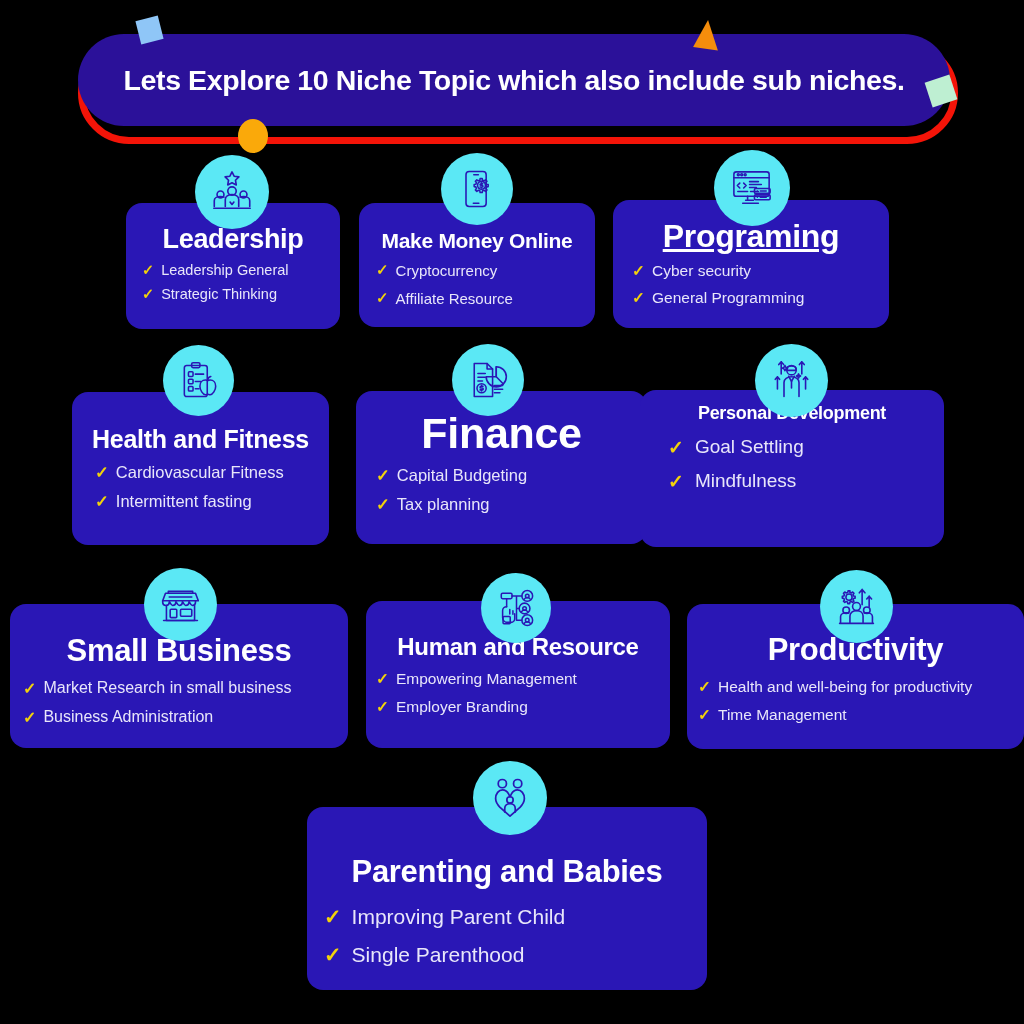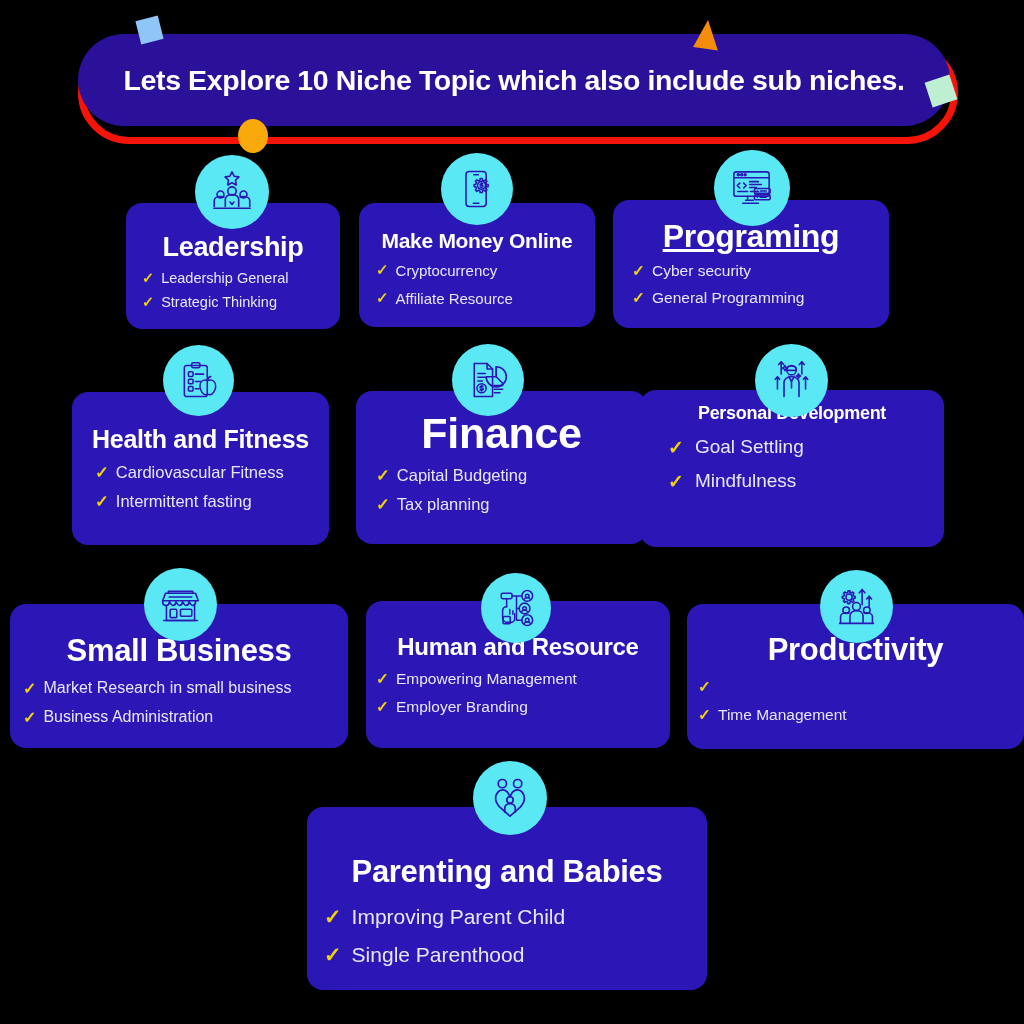--- a/index.html
+++ b/index.html
@@ -77,21 +77,21 @@
     display:flex;align-items:center;gap:7px;
     color:#E8E6FA;white-space:nowrap;
   }
   .check{color:#F2D20B;font-weight:bold;display:inline-block;}
 
   
   #card-leadership{left:126px;top:203px;width:214px;height:126px;}
   #card-makemoney{left:359px;top:203px;width:236px;height:124px;}
   #card-programming{left:613px;top:200px;width:276px;height:128px;}
 
-  #card-leadership .card-title{font-size:27px;margin-top:30px;}
+  #card-leadership .card-title{font-size:27px;margin-top:22px;}
   #card-leadership .bullets{margin-top:9px;padding-left:16px;}
   #card-leadership .bullet{font-size:14.5px;margin-bottom:8px;}
 
   #card-makemoney .card-title{font-size:21px;margin-top:27px;}
   #card-makemoney .bullets{margin-top:9px;padding-left:17px;}
   #card-makemoney .bullet{font-size:15px;margin-bottom:10px;}
 
   #card-programming .card-title{font-size:32px;margin-top:20px;text-decoration:underline;}
   #card-programming .bullets{margin-top:8px;padding-left:19px;}
   #card-programming .bullet{font-size:15.5px;margin-bottom:9px;}
@@ -385,20 +385,21 @@
       <circle cx="35" cy="28" r="3.5"></circle>
       <path d="M41 41v-6c0-2.6-2.7-4.4-6-4.4-.9 0-1.8.1-2.6.4"></path>
       <path d="M6 42h36"></path>
     </svg>
   </div>
   <div class="card" id="card-productivity">
     <div class="card-title">Productivity</div>
     <ul class="bullets">
       <li class="bullet">
         <span class="check">✓</span>
+        <span>Health and well-being for productivity</span>
       </li>
       <li class="bullet">
         <span class="check">✓</span>
         <span>Time Management</span>
       </li>
     </ul>
   </div>
 
   <div class="bubble" style="left:473px;top:761px;width:74px;height:74px;">
     <svg width="46" height="46" viewBox="0 0 48 48" fill="none" stroke="#2A17B5" stroke-width="1.8" stroke-linecap="round" stroke-linejoin="round">

